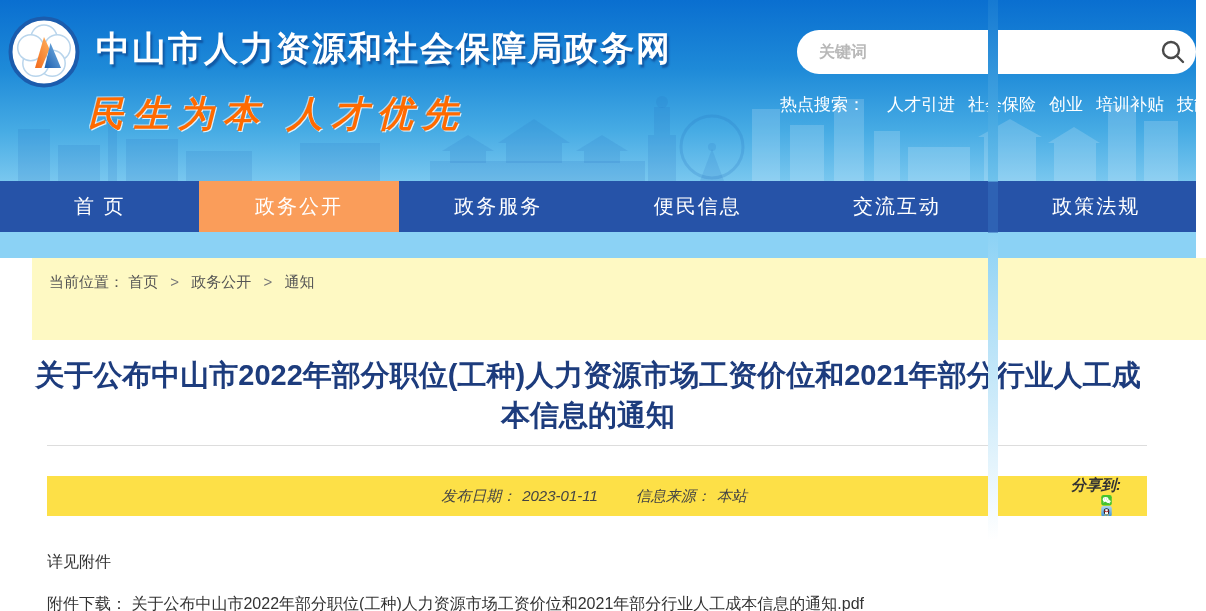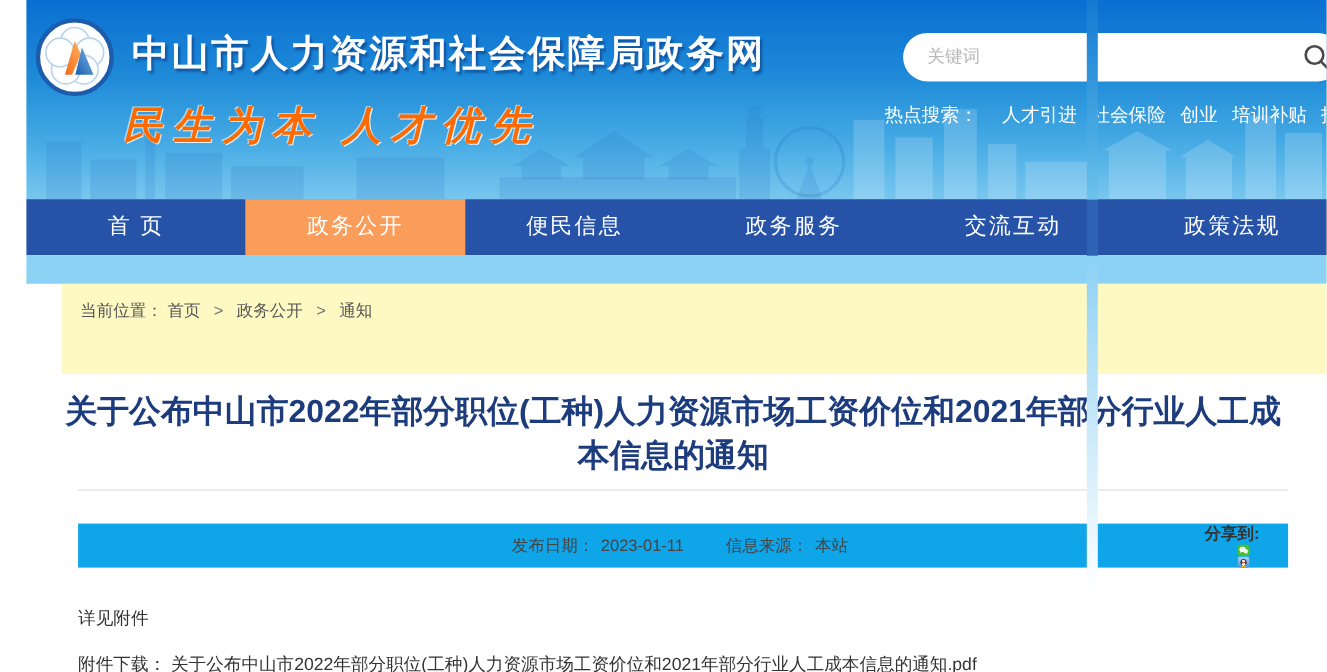--- a/index.html
+++ b/index.html
@@ -1,18 +1,18 @@
 <!DOCTYPE html>
 <html><head>
 <meta charset="utf-8">
 <style>
   * { margin:0; padding:0; box-sizing:border-box; }
   html,body { width:1206px; height:611px; overflow:hidden; background:#fff;
               font-family:"Liberation Sans","DejaVu Sans",sans-serif; }
-  .page { position:relative; width:998px; height:611px;padding-left:24px; }
+  .page { position:relative; width:998px; height:611px; }
 
   
   .right-rail { position:absolute; top:0; right:0; width:10px; height:611px;
     background:linear-gradient(180deg,#1579d2 0px,#47a9e2 120px,#6fc2ec 181px,
                #2e62b4 182px,#2e62b4 232px,#8bd2f5 233px,#a9dcf6 300px,#ffffff 540px);
   }
   .content { position:relative; width:1196px; }
 
   
   .header { position:relative; height:181px; overflow:hidden;
@@ -21,21 +21,21 @@
   .logo { position:absolute; left:8px; top:16px; width:72px; height:72px; }
   .site-title { position:absolute; left:96px; top:26px; color:#fff; font-size:34px;
     font-weight:bold; letter-spacing:2px; text-shadow:2px 3px 2px rgba(10,50,120,.55);
     white-space:nowrap; }
   .slogan { position:absolute; left:88px; top:90px; color:#ff6a00; font-size:36px;
     font-weight:bold; font-style:italic; letter-spacing:9px; white-space:nowrap;
     text-shadow:1px 1px 0 rgba(255,255,255,.85), -1px -1px 0 rgba(255,255,255,.6); }
   .search-box { position:absolute; left:797px; top:30px; width:399px; height:44px;
     background:#fff; border-radius:22px; display:flex; align-items:center; }
   .search-input { flex:1; border:none; outline:none; background:transparent;
-    margin-left:22px; font-size:16px; color:#333; }
+    margin-left:22px; font-size:16px; color:#333;font-weight:bold; }
   .search-input::placeholder { color:#b8b8b8; }
   .search-btn { width:46px; height:44px; border:none; background:transparent;
     cursor:pointer; display:flex; align-items:center; justify-content:center; }
   .hot-search { position:absolute; left:780px; top:93px; width:416px; color:#fff;
     font-size:17px; display:flex; align-items:center; white-space:nowrap; }
   .hot-search .hs-label { margin-right:22px; }
   .hot-search a { color:#fff; text-decoration:none; margin-right:13px; cursor:pointer; }
   .hot-search a:last-child { margin-right:0; }
 
   
@@ -50,22 +50,22 @@
   .crumb { font-size:15px; color:#555; }
   .crumb a { color:#555; text-decoration:none; cursor:pointer; }
   .crumb .sep { margin:0 8px; color:#777; }
 
   
   .article { width:1196px; }
   .article-title { margin:15px 44px 0 24px; text-align:center; color:#1d3c7d;
     font-size:29px; font-weight:bold; line-height:40px; }
   .divider { margin:10px 49px 0 47px; border-top:1px solid #ddd; height:0; }
   .meta-band { position:relative; margin:30px 49px 0 47px; height:40px;
-    background:#0ea5e9; display:flex; align-items:center; justify-content:center;
-    font-size:15px; color:#444; }
+    background:#fde047; display:flex; align-items:center; justify-content:center;
+    font-size:15px; color:#444;font-style:italic; }
   .meta-center span { margin-right:6px; }
   .meta-gap { display:inline-block; width:26px; }
   .share { position:absolute; right:14px; top:0; height:40px; display:flex;
     align-items:center;flex-direction:column; }
   .share-label { font-size:15px; font-weight:bold; color:#333; margin-right:12px; }
   .share-icon { width:23px; height:23px; margin-left:8px; cursor:pointer; display:block; }
   .body-text { margin:36px 0 0 47px; font-size:16px; color:#333; }
   .attach-row { margin:21px 0 0 47px; font-size:16px; color:#333; }
   .attach-row a { color:#333; text-decoration:none; cursor:pointer; }
 </style>
@@ -155,22 +155,22 @@
         <a>社会保险</a>
         <a>创业</a>
         <a>培训补贴</a>
         <a>技能鉴定</a>
       </div>
     </div>
 
     <div class="nav">
       <div class="nav-tab">首 页</div>
       <div class="nav-tab active">政务公开</div>
+      <div class="nav-tab">政务服务</div>
       <div class="nav-tab">便民信息</div>
-      <div class="nav-tab">政务服务</div>
       <div class="nav-tab">交流互动</div>
       <div class="nav-tab">政策法规</div>
     </div>
     <div class="strip"></div>
 
     <div class="crumb-band">
       <div class="crumb">
         <span>当前位置：</span>
         <a>首页</a>
         <span class="sep">&gt;</span>

